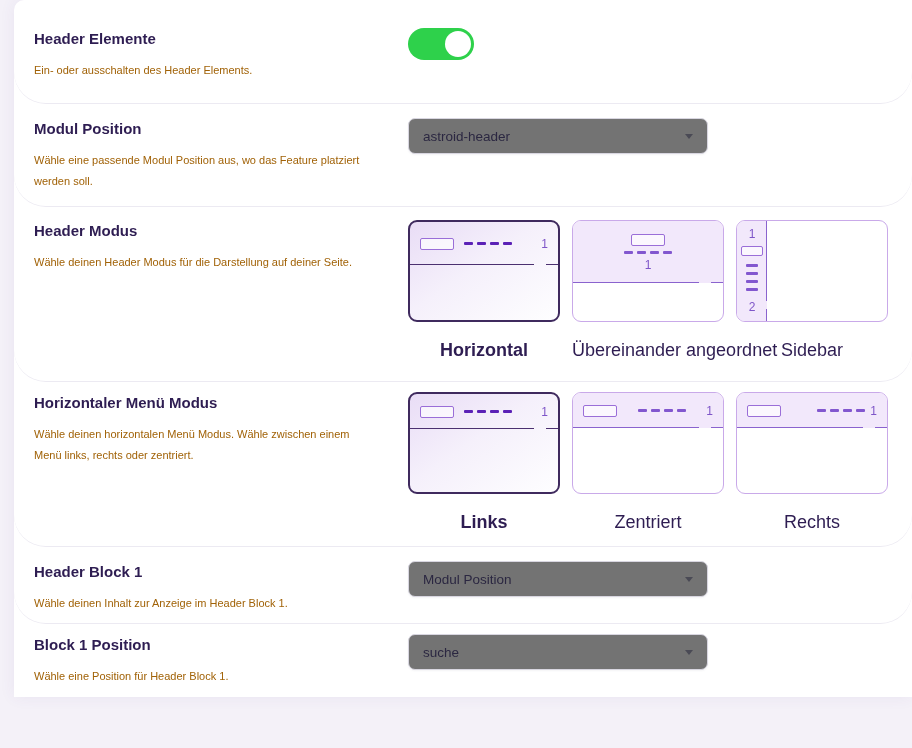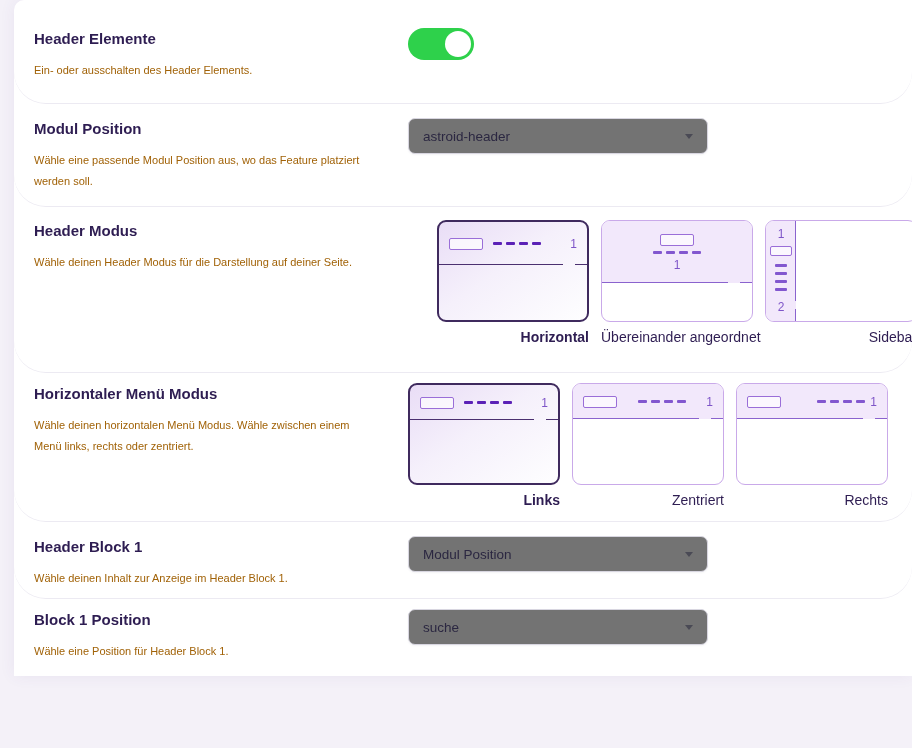--- a/index.html
+++ b/index.html
@@ -26,21 +26,21 @@
   }
   .row {
     display:flex; align-items:flex-start;
     padding:16px 20px 10px 20px;
     border-bottom:1px solid #eceaf2;
     border-radius:32px;
   }
   .row:last-child { border-bottom:none; }
   .row-1 { padding-top:30px; padding-bottom:22px; }
   .row-2 { padding-bottom:14px; }
-  .row-3 { padding-top:15px; padding-bottom:27px;gap:29px; }
+  .row-3 { padding-top:15px; padding-bottom:20px; }
   .row-4 { padding-top:12px; padding-bottom:13px; }
   .row-5 { padding-top:16px; padding-bottom:9px; }
   .row-6 { padding-top:12px; }
   .row-left { width:374px; flex:0 0 374px; padding-right:24px; }
   .row-right { flex:1; margin-top:-2px; }
   .field-label { font-size:15px; font-weight:700; color:#2e1d52; }
   .field-desc {
     margin-top:13px; font-size:11px; line-height:21px;
     color:#a16207; max-width:332px;
   }
@@ -71,21 +71,21 @@
   .opt-card { width:152px; cursor:pointer; }
   .opt-frame {
     height:102px; border:1px solid #c9a9e9; border-radius:9px;
     background:#fff; overflow:hidden; position:relative;
   }
   .opt-card.selected .opt-frame {
     border:2px solid #3f2a5e;
     background:linear-gradient(145deg,#e9ddf6 0%,#f5f0fb 45%,#fefeff 100%);
   }
   .opt-label {
-    margin-top:7px; text-align:right; font-size:14px;
+    margin-top:18px; text-align:center; font-size:18px;
     color:#2e1d52; white-space:nowrap;
   }
   .opt-card.selected .opt-label { font-weight:700; }
   
   .strip {
     position:relative; display:flex; align-items:center;
     padding:0 10px; background:#f2e8fb;
   }
   .opt-card.selected .strip { background:transparent; }
   .strip::after {

